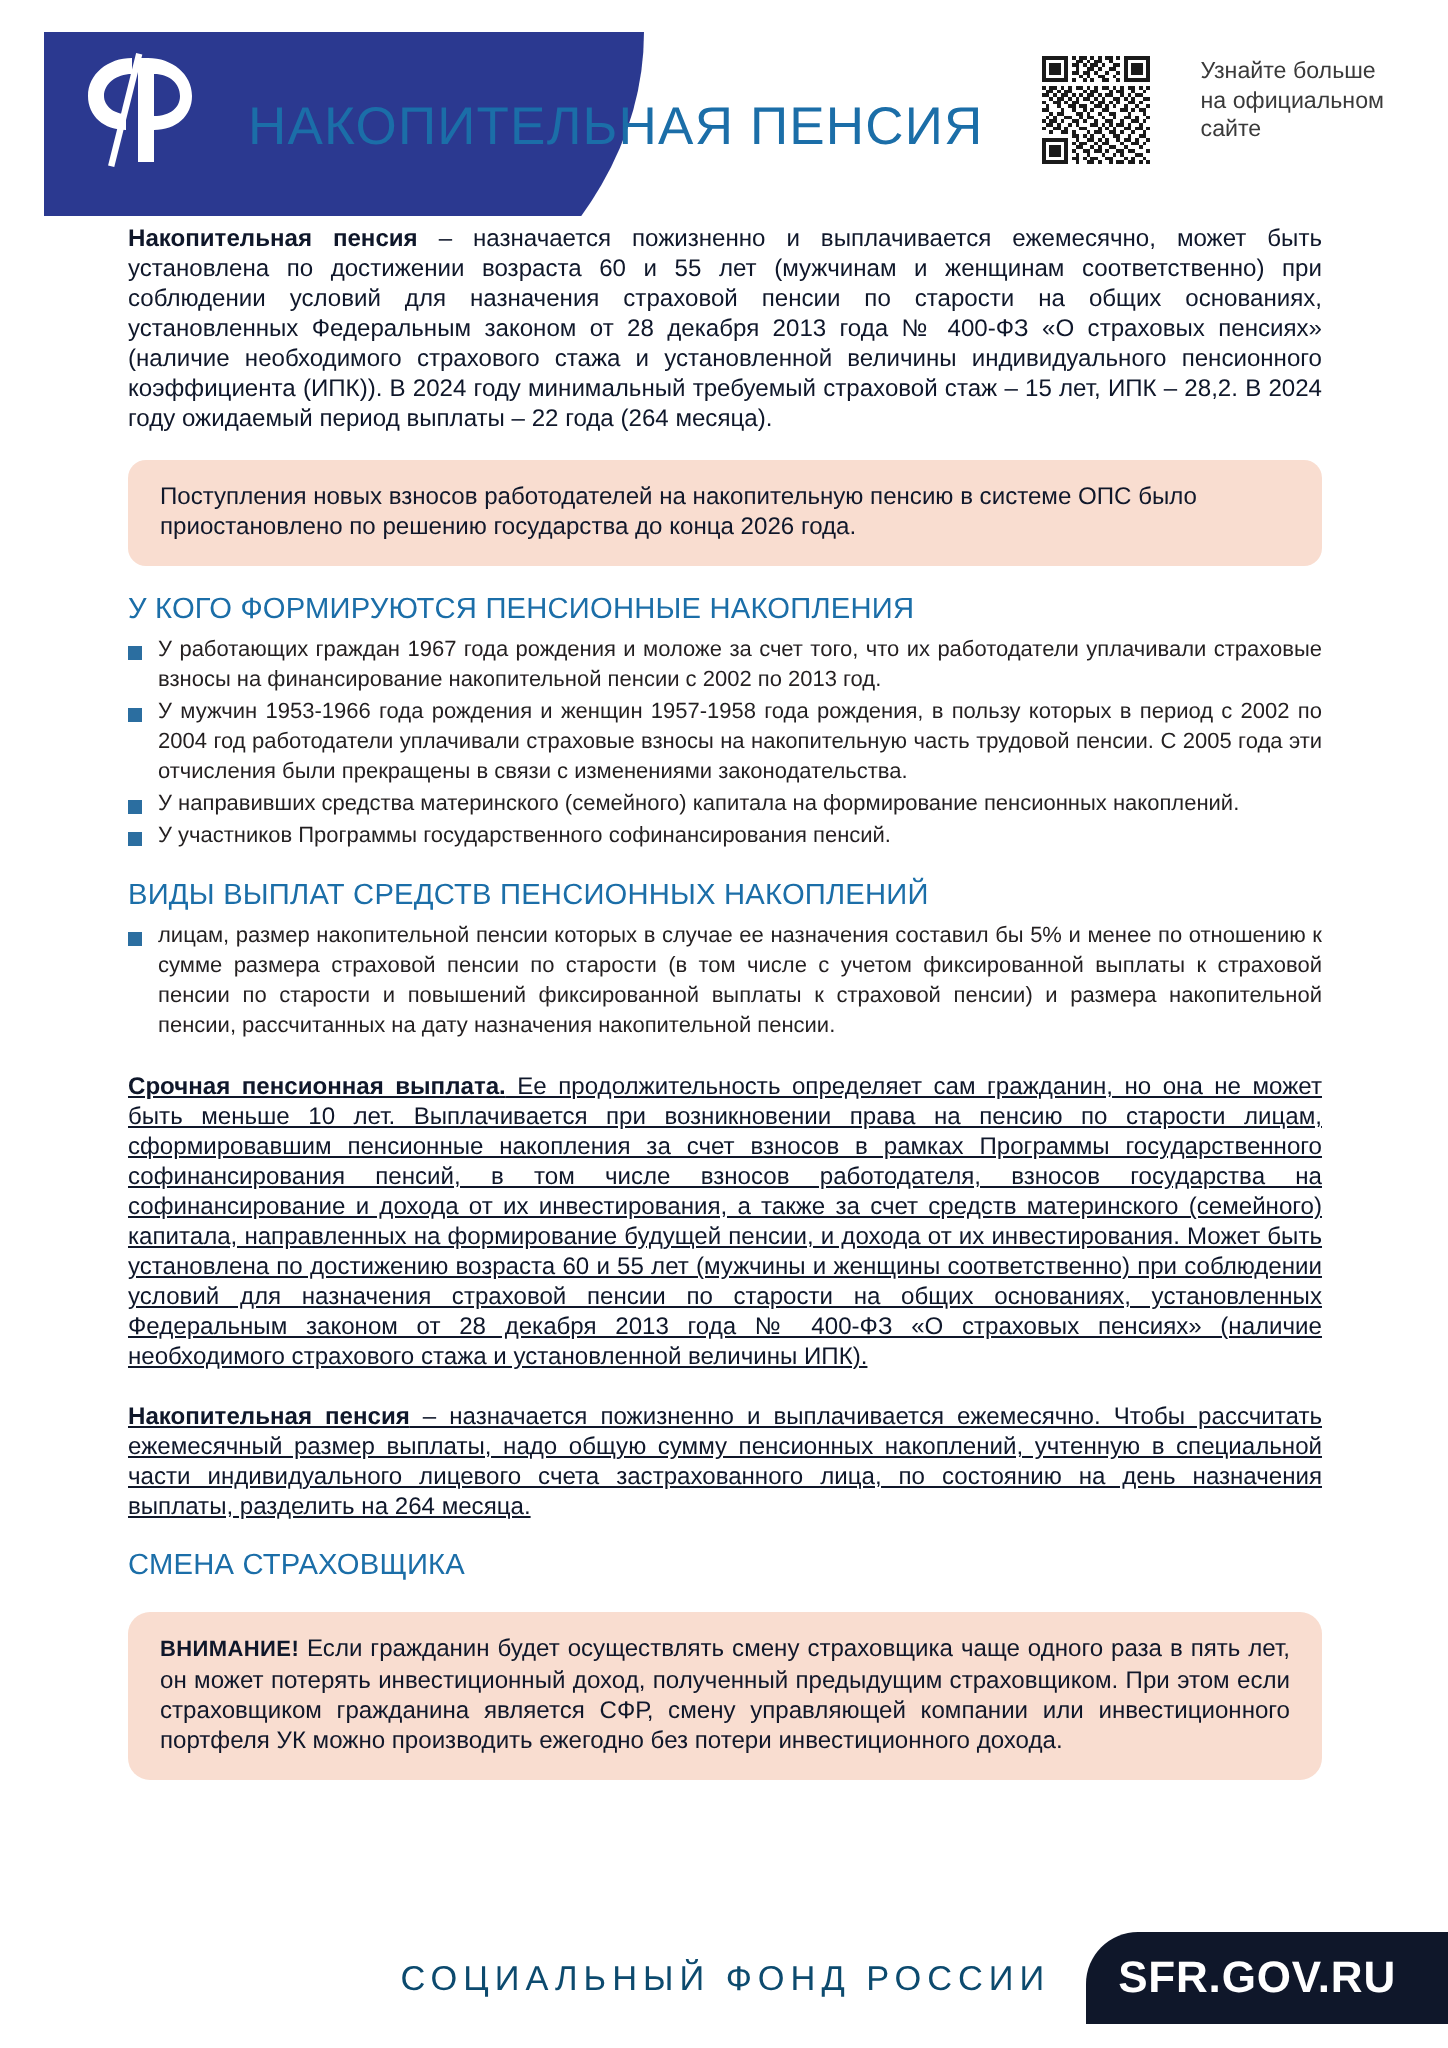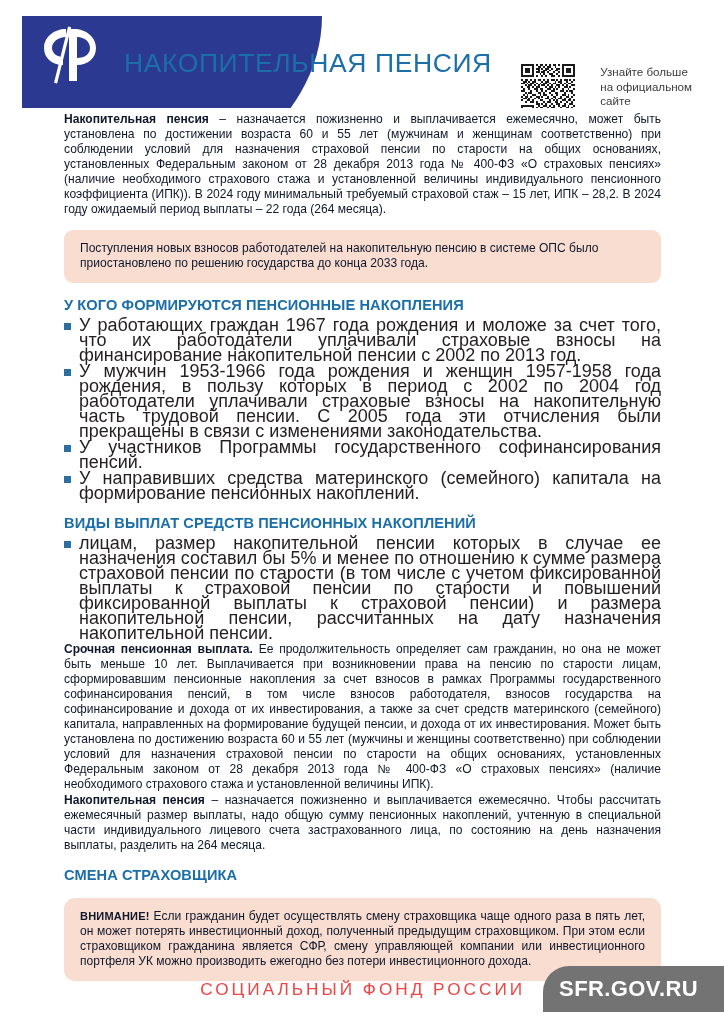--- a/index.html
+++ b/index.html
@@ -60,21 +60,20 @@
     white-space: nowrap;
   }
   .qr-block {
     position: absolute;
     right: 32px;
     top: 28px;
     display: flex;
     align-items: flex-start;
     gap: 25px;
     z-index: 5;
-    margin-top: 36px;
   }
   .qr-code {
     width: 54px;
     height: 54px;
     display: block;
   }
   .qr-caption {
     font-size: 11.6px;
     line-height: 14.6px;
     color: #3a3a3a;
@@ -103,52 +102,52 @@
     background: #f9ddd0;
     border-radius: 9px;
     padding: 11px 16px 12px 16px;
     margin-top: 13px;
     margin-bottom: 0;
   }
   .notice .para { text-align: left; }
 
   h2.section {
     font-size: 14.6px;
-    font-weight: 700;
+    font-weight: 400;
     color: #1b6ea8;
     margin: 14px 0 5px 0;
     letter-spacing: 0.1px;
     text-transform: uppercase;
   }
 
   ul.bullets {
     list-style: none;
     margin: 0;
     padding: 0;
   }
   ul.bullets li {
     position: relative;
     padding-left: 15px;
     margin-bottom: 1px;
-    font-size: 18px;
+    font-size: 11px;
     line-height: 15.0px;
     text-align: justify;
   }
   ul.bullets li::before {
     content: "";
     position: absolute;
     left: 0;
     top: 5px;
     width: 7px;
     height: 7px;
     background: #2b6ea0;
   }
 
   .lead-line { margin-top: 2px; }
-  .block-para { margin-top: 1px; }
+  .block-para { margin-top: 15px; text-decoration: underline; }
 
   .attention {
     background: #f9ddd0;
     border-radius: 11px;
     padding: 11px 16px 12px 16px;
     margin-top: 15px;
   }
   .attention .para { text-align: justify; }
   .attention .word {
     font-size: 11px;
@@ -168,28 +167,28 @@
     position: absolute;
     right: 0;
     top: 6px;
     display: flex;
     align-items: stretch;
     height: 46px;
   }
   .footer-text {
     font-size: 17.2px;
     letter-spacing: 3.0px;
-    color: #ef4444;
+    color: #0c4a6e;
     display: flex;
     align-items: center;
     padding-right: 18px;
     white-space: nowrap;
   }
   .footer-tab {
-    background: #737373;
+    background: #0f172a;
     color: #ffffff;
     font-size: 22px;
     font-weight: 700;
     letter-spacing: 0.4px;
     display: flex;
     align-items: center;
     padding: 0 26px 0 16px;
     border-top-left-radius: 26px;
     white-space: nowrap;
   }
@@ -446,29 +445,29 @@
 на официальном
 сайте</div>
   </div>
 </div>
 
 <div class="content">
 
   <p class="para intro"><b>Накопительная пенсия</b><span> – назначается пожизненно и выплачивается ежемесячно, может быть установлена по достижении возраста 60 и 55 лет (мужчинам и женщинам соответственно) при соблюдении условий для назначения страховой пенсии по старости на общих основаниях, установленных Федеральным законом от 28 декабря 2013 года № 400-ФЗ «О страховых пенсиях» (наличие необходимого страхового стажа и установленной величины индивидуального пенсионного коэффициента (ИПК)). В 2024 году минимальный требуемый страховой стаж – 15 лет, ИПК – 28,2. В 2024 году ожидаемый период выплаты – 22 года (264 месяца).</span></p>
 
   <div class="notice">
-    <div class="para">Поступления новых взносов работодателей на накопительную пенсию в системе ОПС было приостановлено по решению государства до конца 2033 года.</div>
+    <div class="para">Поступления новых взносов работодателей на накопительную пенсию в системе ОПС было приостановлено по решению государства до конца 2026 года.</div>
   </div>
 
   <h2 class="section">У КОГО ФОРМИРУЮТСЯ ПЕНСИОННЫЕ НАКОПЛЕНИЯ</h2>
   <ul class="bullets">
     <li>У работающих граждан 1967 года рождения и моложе за счет того, что их работодатели уплачивали страховые взносы на финансирование накопительной пенсии с 2002 по 2013 год.</li>
     <li>У мужчин 1953-1966 года рождения и женщин 1957-1958 года рождения, в пользу которых в период с 2002 по 2004 год работодатели уплачивали страховые взносы на накопительную часть трудовой пенсии. С 2005 года эти отчисления были прекращены в связи с изменениями законодательства.</li>
+    <li>У направивших средства материнского (семейного) капитала на формирование пенсионных накоплений.</li>
     <li>У участников Программы государственного софинансирования пенсий.</li>
-    <li>У направивших средства материнского (семейного) капитала на формирование пенсионных накоплений.</li>
   </ul>
 
   <h2 class="section">ВИДЫ ВЫПЛАТ СРЕДСТВ ПЕНСИОННЫХ НАКОПЛЕНИЙ</h2>
 
 
   <ul class="bullets">
     <li>лицам, размер накопительной пенсии которых в случае ее назначения составил бы 5% и менее по отношению к сумме размера страховой пенсии по старости (в том числе с учетом фиксированной выплаты к страховой пенсии по старости и повышений фиксированной выплаты к страховой пенсии) и размера накопительной пенсии, рассчитанных на дату назначения накопительной пенсии.</li>
   </ul>
 
   <p class="para block-para"><b>Срочная пенсионная выплата.</b><span> Ее продолжительность определяет сам гражданин, но она не может быть меньше 10 лет. Выплачивается при возникновении права на пенсию по старости лицам, сформировавшим пенсионные накопления за счет взносов в рамках Программы государственного софинансирования пенсий, в том числе взносов работодателя, взносов государства на софинансирование и дохода от их инвестирования, а также за счет средств материнского (семейного) капитала, направленных на формирование будущей пенсии, и дохода от их инвестирования. Может быть установлена по достижению возраста 60 и 55 лет (мужчины и женщины соответственно) при соблюдении условий для назначения страховой пенсии по старости на общих основаниях, установленных Федеральным законом от 28 декабря 2013 года № 400-ФЗ «О страховых пенсиях» (наличие необходимого страхового стажа и установленной величины ИПК).</span></p>

